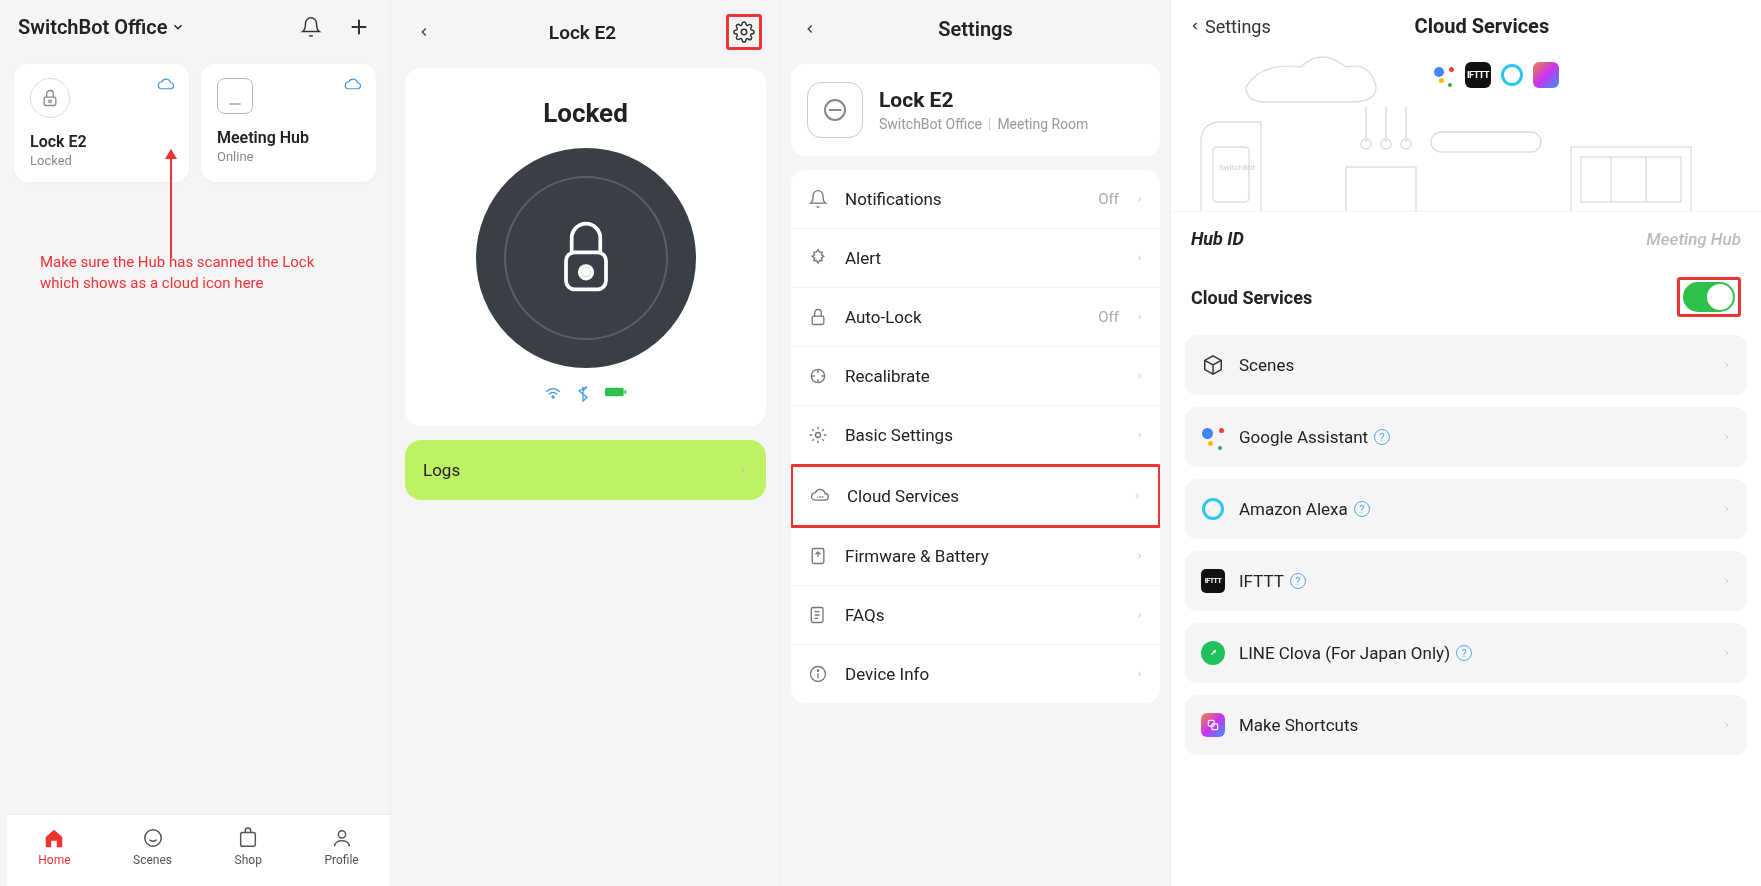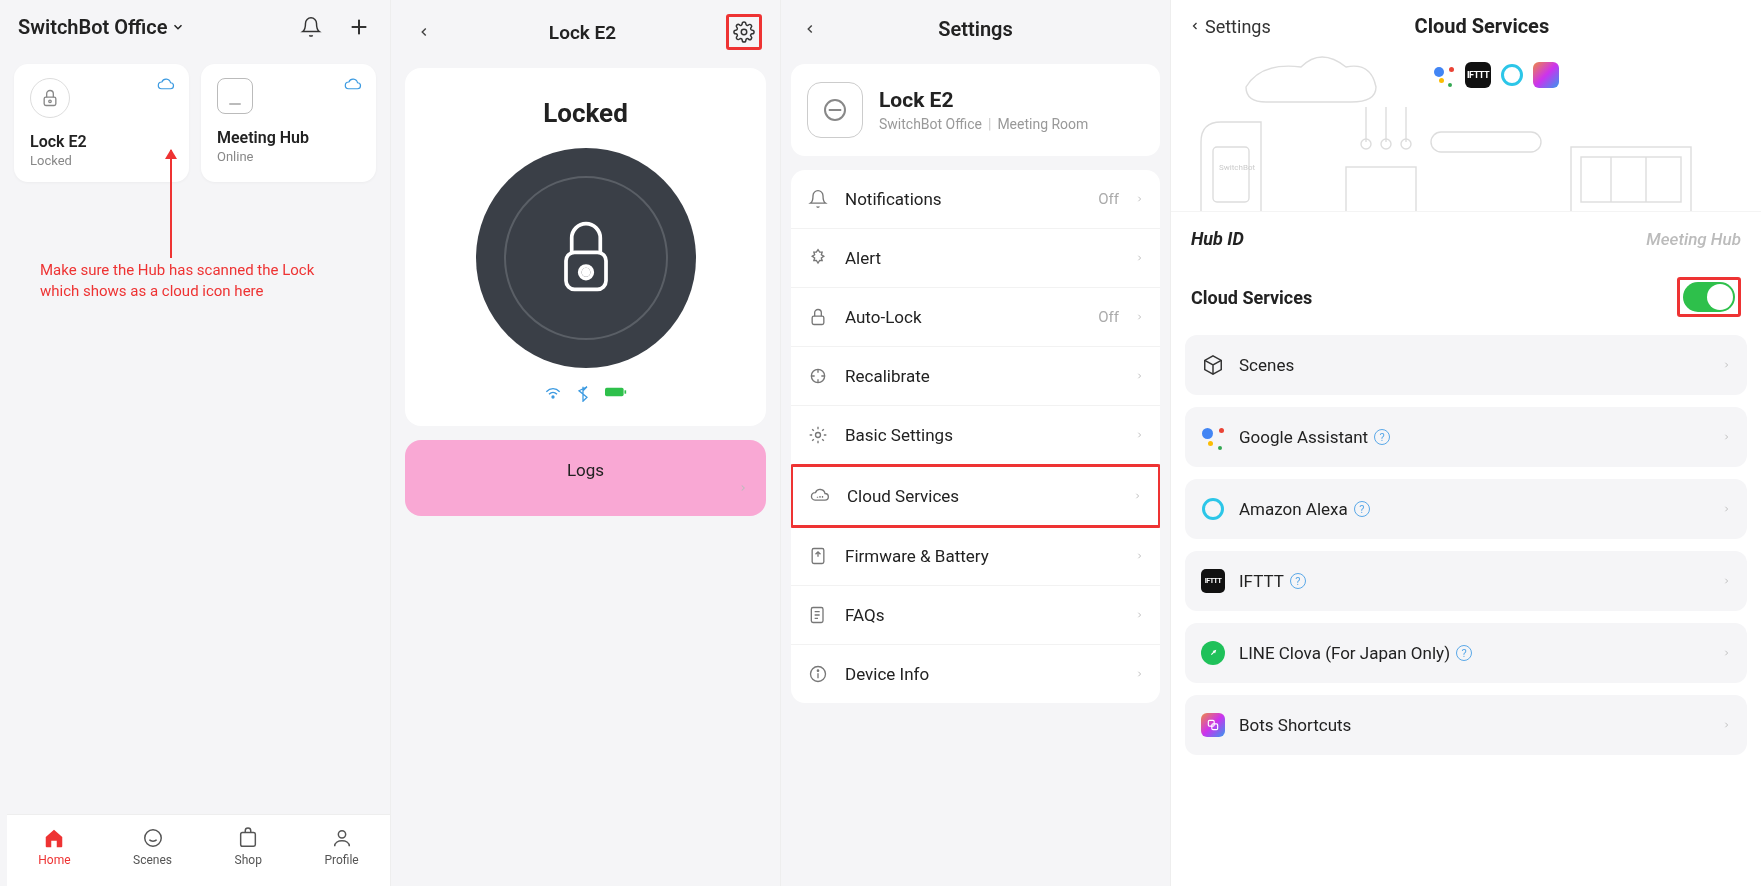--- a/index.html
+++ b/index.html
@@ -30,40 +30,40 @@
   .tab.active::after { content:""; position:absolute; left:25%; right:25%; bottom:0; height:3px; background:#e33; border-radius:2px;}
   .dots { margin-left:auto; color:#aaa; font-size:22px; padding:0 6px;}
   .cards-row { display:flex; gap:12px; padding:14px; }
   .dev-card { background:#fff; border-radius:14px; padding:14px 16px; flex:1; box-shadow:0 1px 3px rgba(0,0,0,0.04); position:relative; min-height:110px;}
   .dev-icon-circle { width:40px; height:40px; border:1px solid #ddd; border-radius:50%; display:flex; align-items:center; justify-content:center; margin-bottom:14px;}
   .dev-icon-square { width:36px; height:36px; border:1.5px solid #bbb; border-radius:8px; display:flex; align-items:center; justify-content:center; margin-bottom:14px; position:relative;}
   .dev-icon-square::after{ content:""; position:absolute; width:12px; height:2px; background:#bbb; bottom:8px; border-radius:1px;}
   .cloud-badge { position:absolute; top:14px; right:14px; color:#3b9ae1; }
   .dev-name { font-size:16px; font-weight:600; color:#222; }
   .dev-status { font-size:13px; color:#888; margin-top:2px;}
-  .annotation { color:#e33; font-size:15px; line-height:1.4; padding:0 40px; position:absolute; top:260px;}
+  .annotation { color:#e33; font-size:15px; line-height:1.4; padding:0 40px; position:absolute; top:252px;}
   .arrow-up { position:absolute; left:170px; top:150px; width:2px; height:108px; background:#e33;}
   .arrow-up::before { content:""; position:absolute; top:-1px; left:-5px; border-left:6px solid transparent; border-right:6px solid transparent; border-bottom:10px solid #e33;}
   .bottom-nav { margin-top:auto; background:#fff; display:flex; justify-content:space-around; padding:10px 0 19px; border-top:1px solid #eee;margin-left:7px;}
   .nav-item { display:flex; flex-direction:column; align-items:center; gap:2px; color:#555; font-size:12px;}
   .nav-item.active { color:#e33;}
   .nav-ico { width:26px; height:26px; display:flex; align-items:center; justify-content:center;}
 
   
   .p2-header { display:flex; align-items:center; padding:14px 10px; gap:8px;}
   .back-btn { width:30px; height:30px; display:flex; align-items:center; justify-content:center; color:#444;}
   .p2-title { flex:1; text-align:center; font-size:19px; font-weight:600;}
   .gear-box { border:3px solid #e33; padding:2px; border-radius:3px;}
   .lock-card { background:#fff; border-radius:16px; margin:4px 6px 14px; padding:30px 10px 24px; display:flex; flex-direction:column; align-items:center;}
   .lock-status { font-size:26px; font-weight:700; margin-bottom:20px;}
   .lock-circle { width:220px; height:220px; background:#3a3f47; border-radius:50%; display:flex; align-items:center; justify-content:center; position:relative;}
   .lock-circle::before { content:""; position:absolute; width:160px; height:160px; border:2px solid #5a5f66; border-radius:50%;}
   .status-icons { display:flex; gap:16px; margin-top:18px; font-size:15px;}
   .si-wifi{ color:#3b9ae1;} .si-bt{ color:#3b9ae1;} .si-batt{ color:#2ec04b; font-size:14px;}
-  .logs-row { background:#f9a8d4; border-radius:16px; margin:0 6px; padding:20px 18px; display:flex; align-items:center; font-size:17px;flex-direction:column;}
+  .logs-row { background:#bef264; border-radius:16px; margin:0 6px; padding:20px 18px; display:flex; align-items:center; font-size:17px;}
   .chev { margin-left:auto; color:#bbb;}
 
   
   .p3-header { display:flex; align-items:center; padding:14px 14px;}
   .p3-title { flex:1; text-align:center; font-size:20px; font-weight:600;}
   .p3-spacer { width:30px;}
   .dev-header-card { background:#fff; margin:6px 10px 14px; border-radius:14px; padding:18px 16px; display:flex; gap:16px; align-items:center;}
   .dev-big-icon { width:56px; height:56px; border:1.5px solid #ccc; border-radius:14px; display:flex; align-items:center; justify-content:center;}
   .dev-big-name { font-size:21px; font-weight:700;}
   .dev-big-sub { font-size:14px; color:#999; margin-top:4px;}
@@ -557,21 +557,21 @@
         </div>
     </div>
     <div class="svc-row">
       <div class="svc-icon brand-siri">
         <svg width="14" height="14" viewBox="0 0 24 24" fill="none" stroke="#fff" stroke-width="2">
             <rect x="4" y="4" width="10" height="10" rx="2"></rect>
             <rect x="10" y="10" width="10" height="10" rx="2"></rect>
           </svg>
       </div>
       <div class="svc-label">
-          <span>Bots Shortcuts</span>
+          <span>Make Shortcuts</span>
         </div>
       <div class="svc-chev">
           <svg width="9" height="14" viewBox="0 0 24 24" fill="none" stroke="#bbb" stroke-width="2.5">
             <polyline points="9 18 15 12 9 6"></polyline>
           </svg>
         </div>
     </div>
   </div>
 </div>
 

